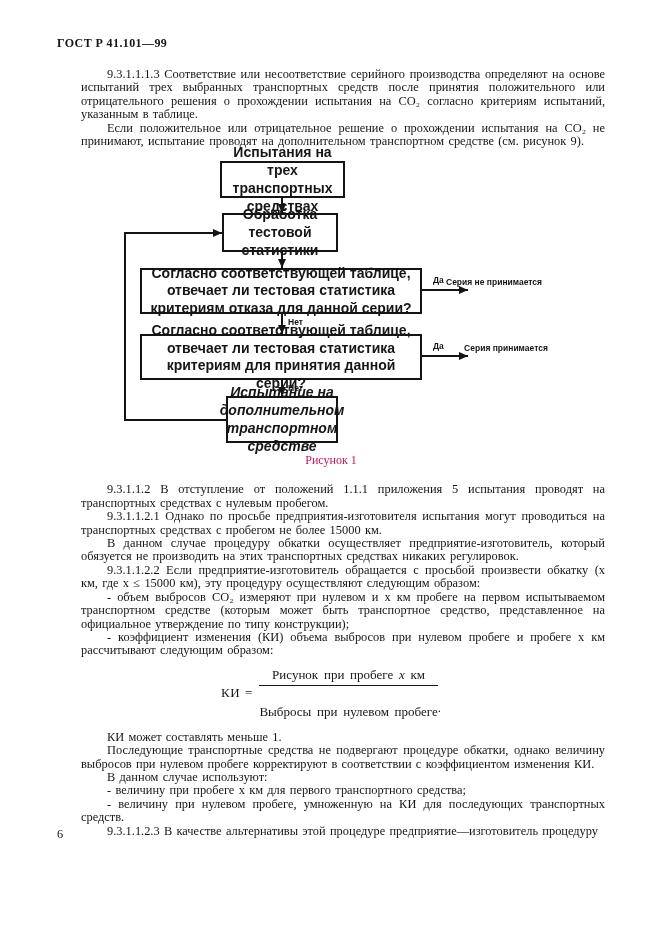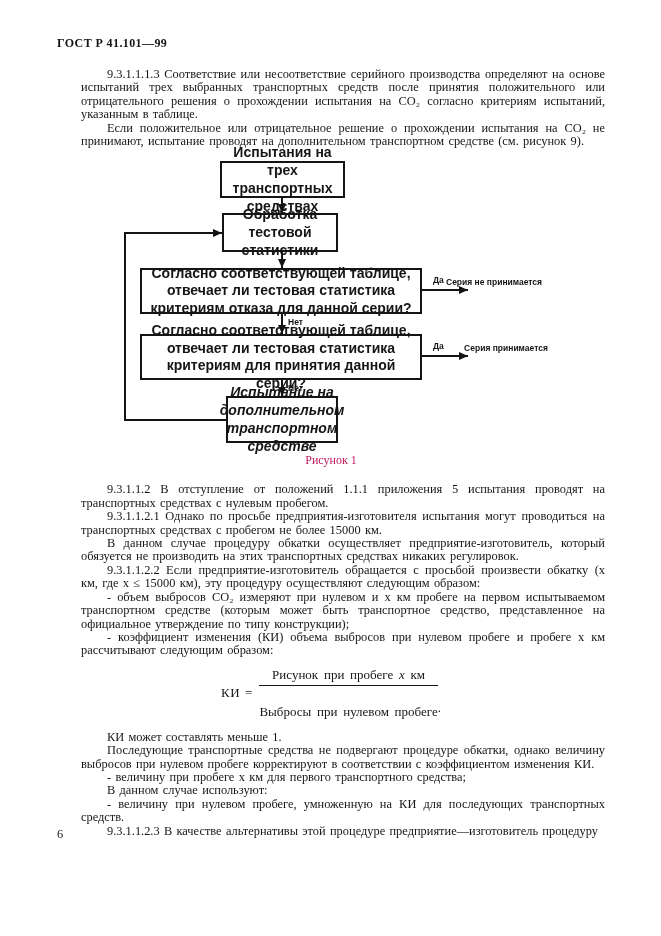--- a/index.html
+++ b/index.html
@@ -122,20 +122,20 @@
       <span class="eq">=</span>
       <span class="frac">
         <span class="num"><span>Рисунок при пробеге </span><span class="var">x</span><span> км</span></span>
         <span class="den">Выбросы при нулевом пробеге</span>
       </span>
       <span class="period">.</span>
     </div>
 
     <p class="body-par indent">КИ может составлять меньше 1.</p>
     <p class="body-par indent">Последующие транспортные средства не подвергают процедуре обкатки, однако величину выбросов при нулевом пробеге корректируют в соответствии с коэффициентом изменения КИ.</p>
+    <p class="body-par indent">В данном случае используют:</p>
     <p class="body-par indent">- величину при пробеге x км для первого транспортного средства;</p>
-    <p class="body-par indent">В данном случае используют:</p>
     <p class="body-par indent">- величину при нулевом пробеге, умноженную на КИ для последующих транспортных средств.</p>
     <p class="body-par indent">9.3.1.1.2.3 В качестве альтернативы этой процедуре предприятие—изготовитель процедуру</p>
   </div>
 
   <div class="page-number">6</div>
 </div>
 
 </body></html>

